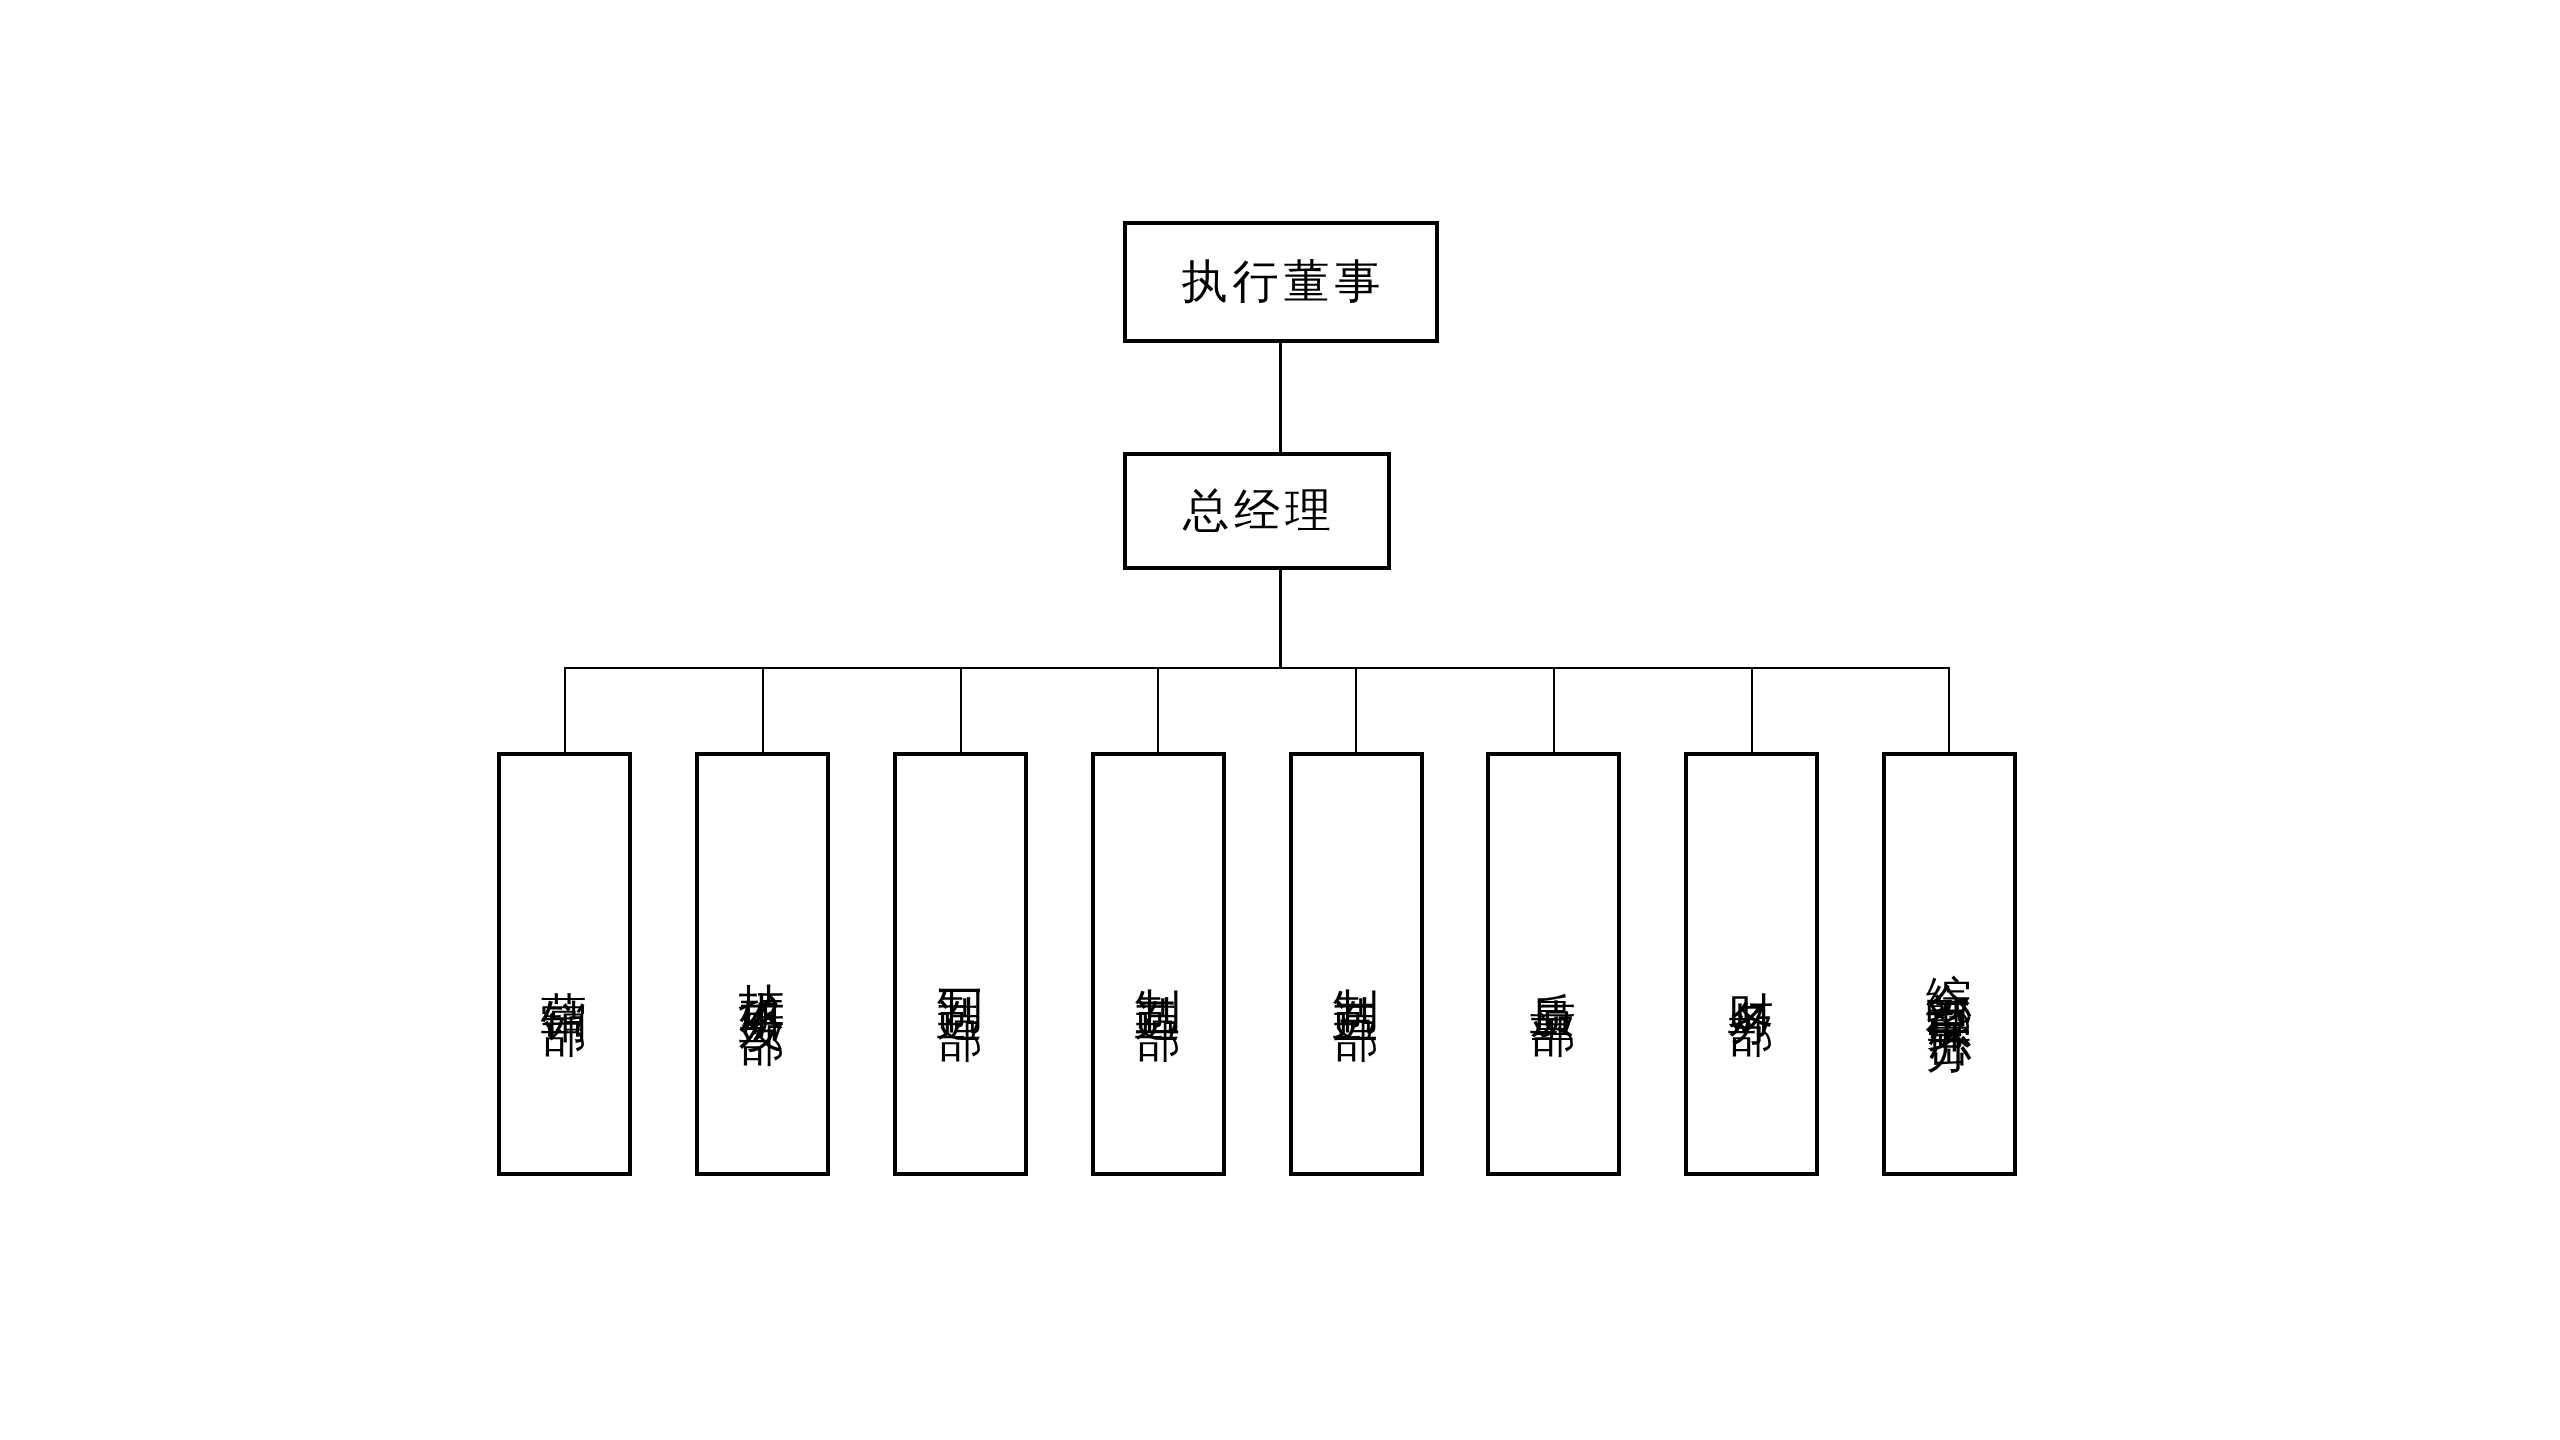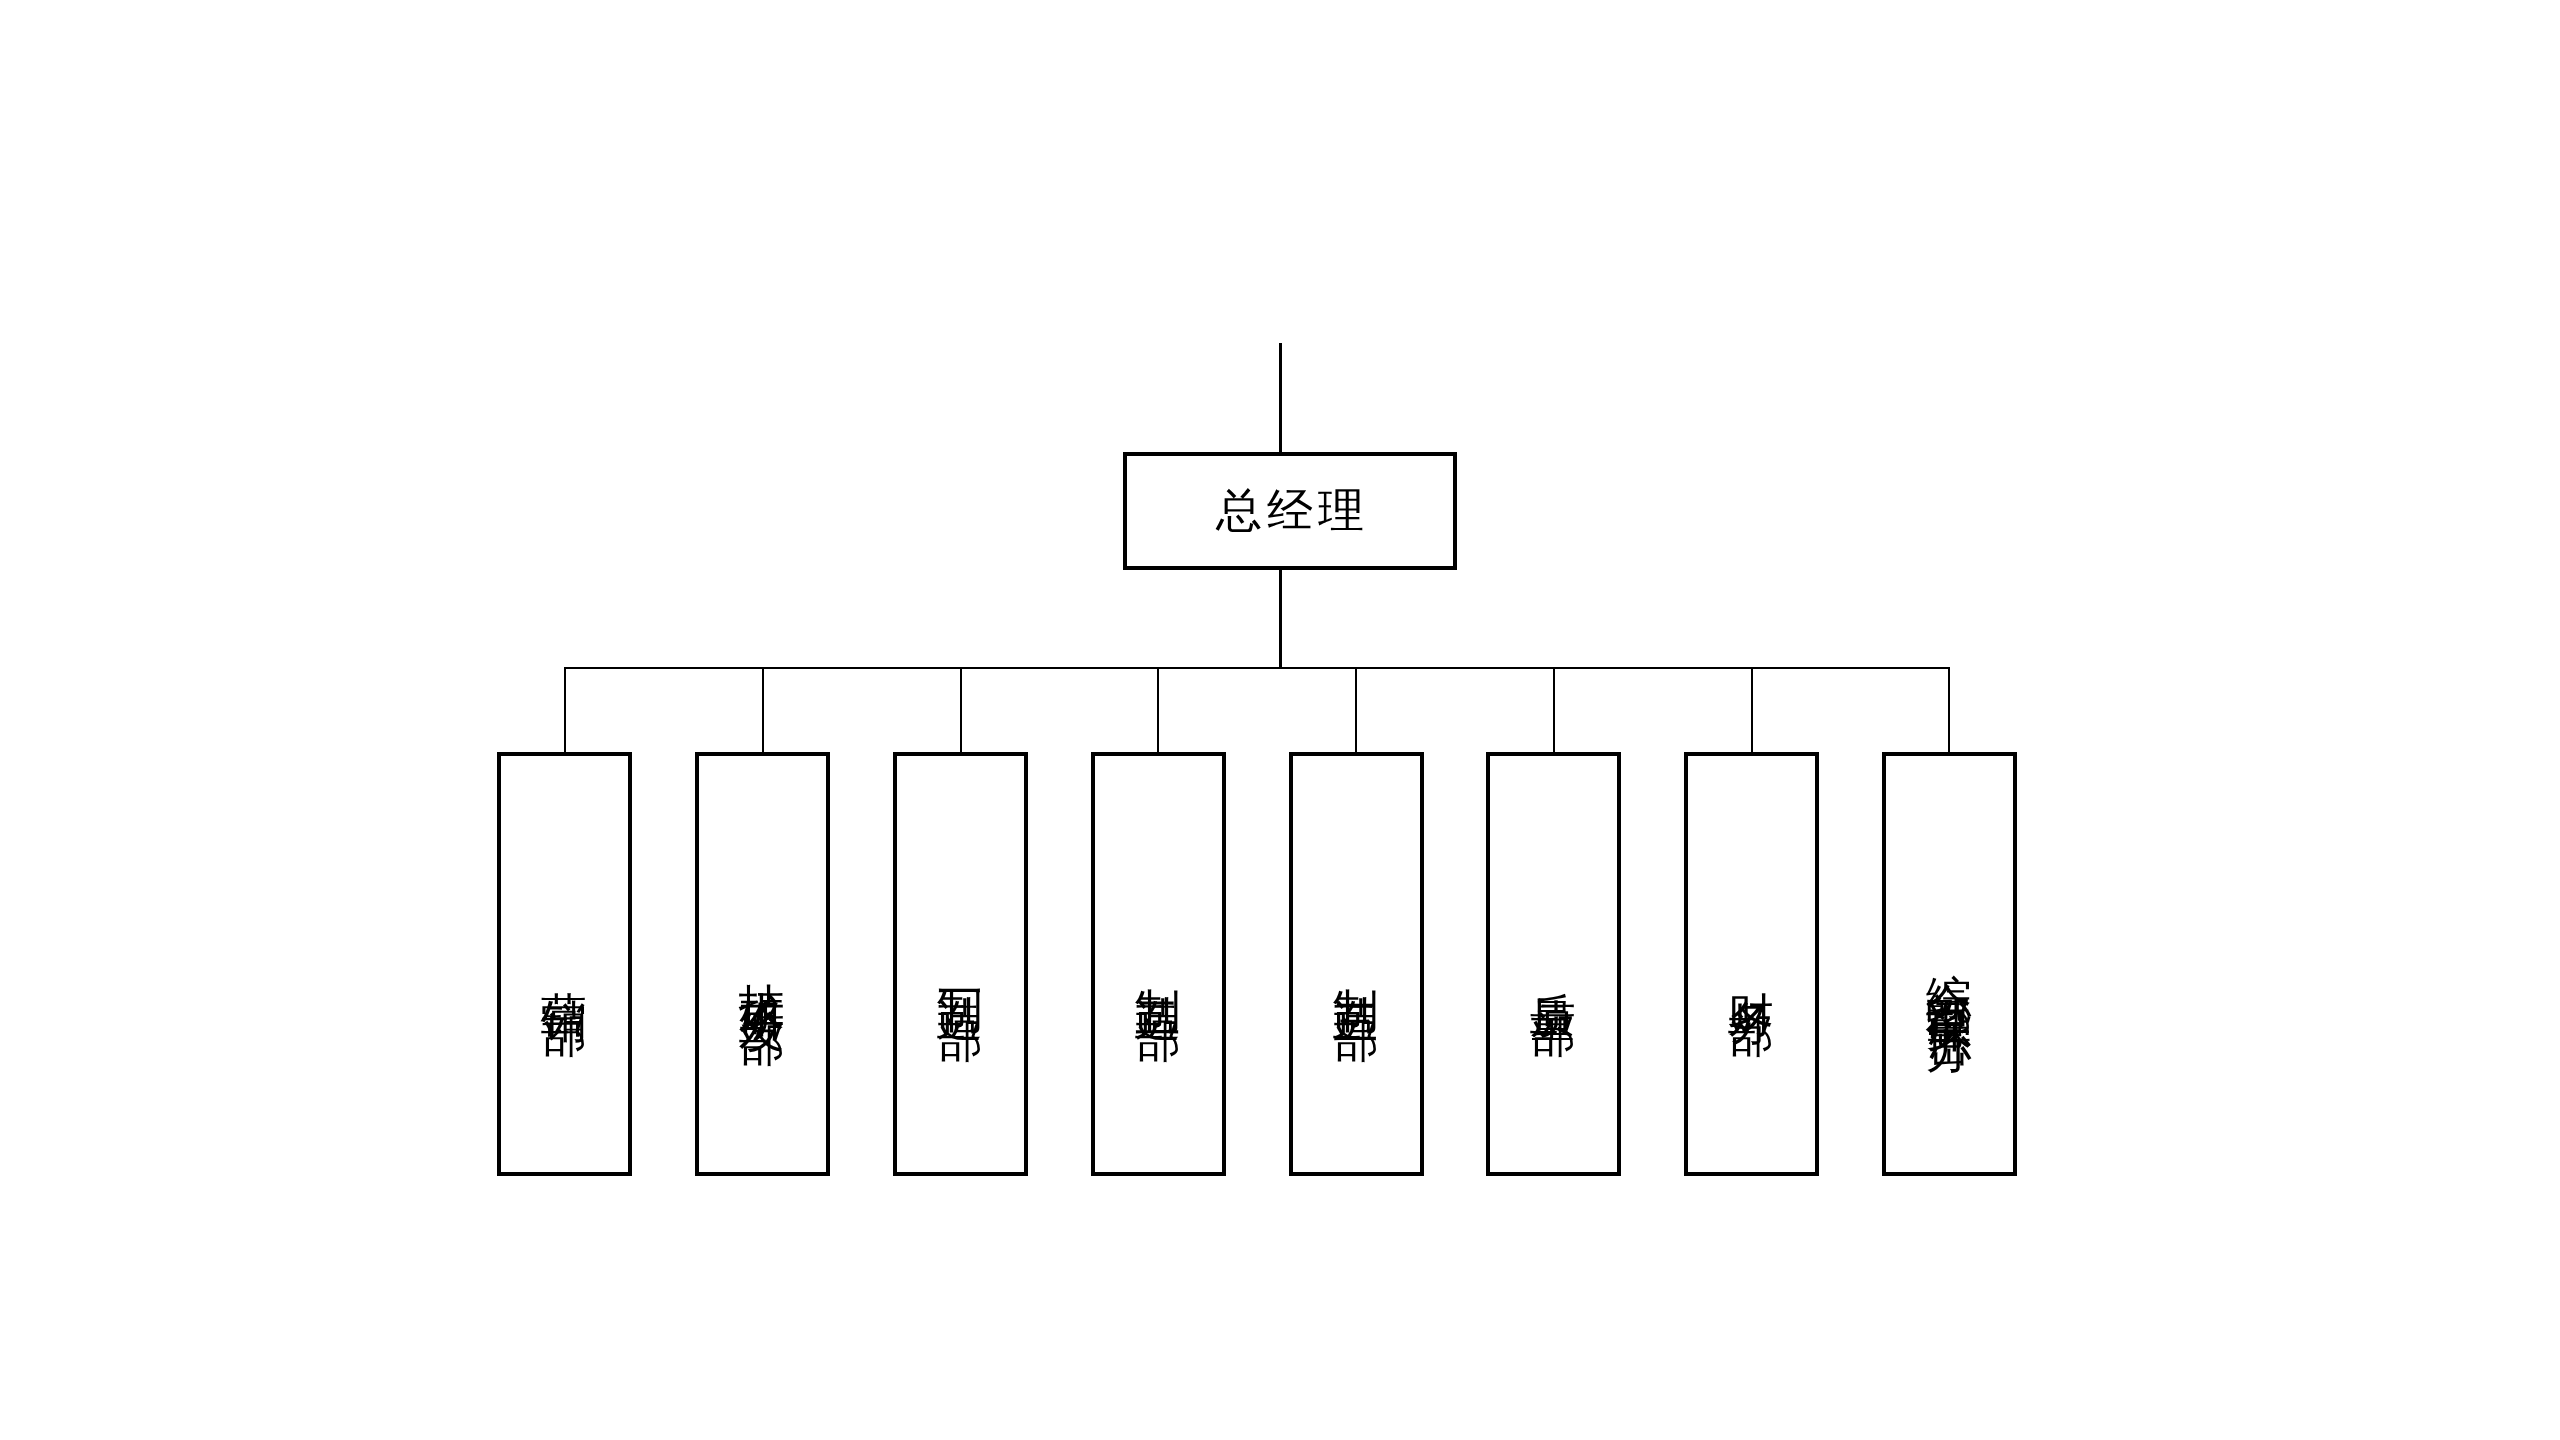--- a/index.html
+++ b/index.html
@@ -22,21 +22,21 @@
     border: 4px solid #000000;
     background: #ffffff;
     display: flex;
     align-items: center;
     justify-content: center;
   }
   .node-exec {
     left: 1123px; top: 221px; width: 316px; height: 122px;
   }
   .node-gm {
-    left: 1123px; top: 452px; width: 334px; height: 118px;
+    left: 1123px; top: 452px; width: 268px; height: 118px;
   }
   .label-h {
     font-size: 46px;
     letter-spacing: 5px;
     margin-right: -5px;
     white-space: nowrap;
   }
   .dept {
     position: absolute;
     top: 752px;
@@ -64,20 +64,23 @@
   }
   .line-v-thick { width: 3px; }
   .line-v-thin  { width: 2px; }
   .line-h-thin  { height: 2px; }
 </style>
 </head>
 <body>
 
 <div class="stage">
 
+  <div class="node node-exec">
+    <span class="label-h">执行董事</span>
+  </div>
 
   <div class="line line-v-thick" style="left:1279px; top:343px; height:109px;"></div>
 
   <div class="node node-gm">
     <span class="label-h">总经理</span>
   </div>
 
   <div class="line line-v-thick" style="left:1279px; top:570px; height:97px;"></div>
 
   <div class="line line-h-thin" style="left:564px; top:667px; width:1386px;"></div>

